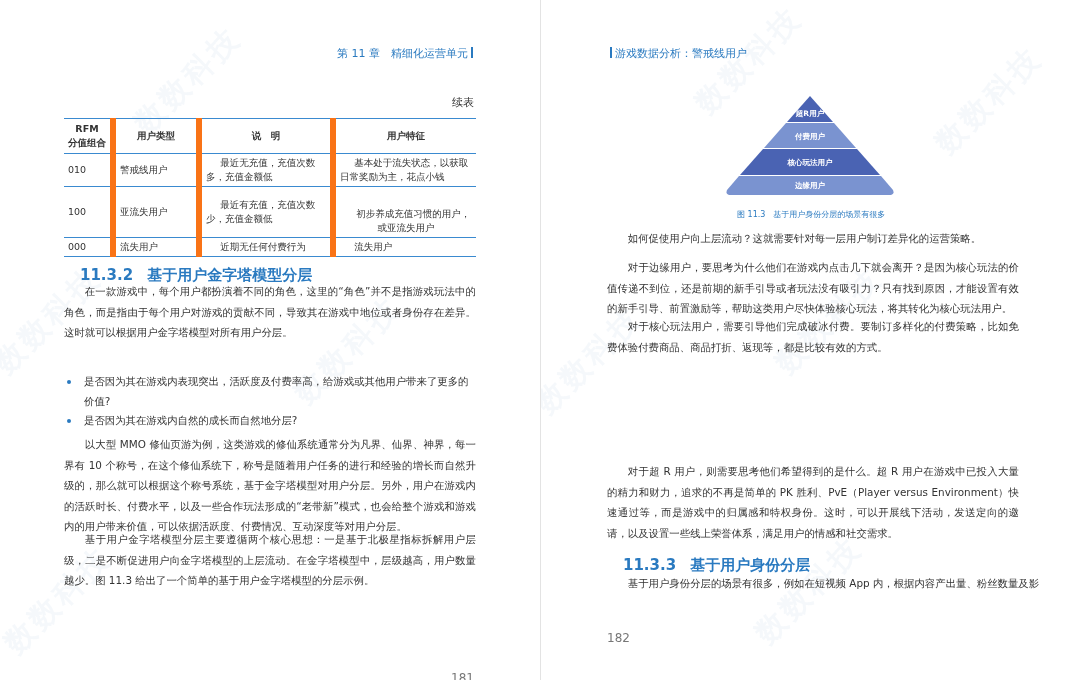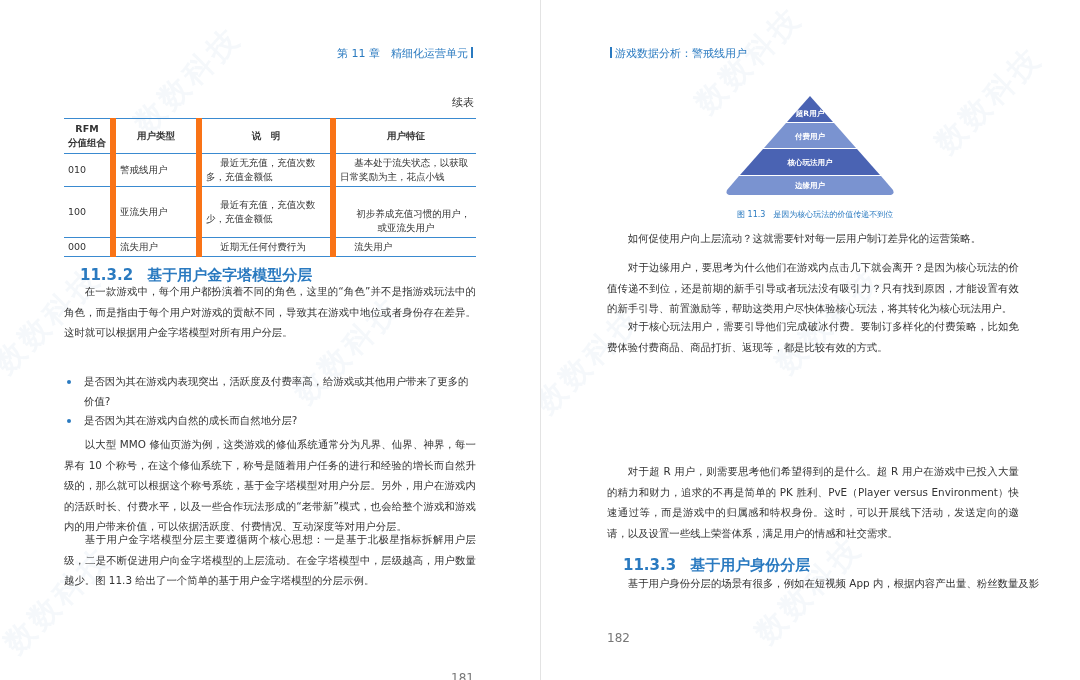--- a/index.html
+++ b/index.html
@@ -150,21 +150,21 @@
 
       <path d="M14,80 L156,80 L168,94 Q170,99 164,99 L6,99 Q0,99 2,94 Z" fill="#7a93d0"></path>
     </svg>
     <div style="position:absolute;left:0;top:13px;width:170px;text-align:center;font-size:7.5px;color:#fff;font-weight:bold;">超R用户</div>
     <div style="position:absolute;left:0;top:36px;width:170px;text-align:center;font-size:7.5px;color:#fff;font-weight:bold;">付费用户</div>
     <div style="position:absolute;left:0;top:62px;width:170px;text-align:center;font-size:7.5px;color:#fff;font-weight:bold;">核心玩法用户</div>
     <div style="position:absolute;left:0;top:85px;width:170px;text-align:center;font-size:7.5px;color:#fff;font-weight:bold;">边缘用户</div>
   </div>
 
   <div class="fig-caption">
-    <span class="num">图 11.3</span><span>是因为核心玩法的价值传递不到位</span>
+    <span class="num">图 11.3</span><span>基于用户身份分层的场景有很多</span>
   </div>
 
   <p class="para" style="left:607px;top:228px;width:412px;">如何促使用户向上层流动？这就需要针对每一层用户制订差异化的运营策略。</p>
   <p class="para" style="left:607px;top:257px;width:412px;">对于边缘用户，要思考为什么他们在游戏内点击几下就会离开？是因为核心玩法的价值传递不到位，还是前期的新手引导或者玩法没有吸引力？只有找到原因，才能设置有效的新手引导、前置激励等，帮助这类用户尽快体验核心玩法，将其转化为核心玩法用户。</p>
   <p class="para" style="left:607px;top:316px;width:412px;">对于核心玩法用户，需要引导他们完成破冰付费。要制订多样化的付费策略，比如免费体验付费商品、商品打折、返现等，都是比较有效的方式。</p>
   <p class="para" style="left:607px;top:461px;width:412px;">对于超 R 用户，则需要思考他们希望得到的是什么。超 R 用户在游戏中已投入大量的精力和财力，追求的不再是简单的 PK 胜利、PvE（Player versus Environment）快速通过等，而是游戏中的归属感和特权身份。这时，可以开展线下活动，发送定向的邀请，以及设置一些线上荣誉体系，满足用户的情感和社交需求。</p>
 
   <h2 class="section" style="left:607px;top:540px;">
     <span class="num">11.3.3</span><span>基于用户身份分层</span>
   </h2>

